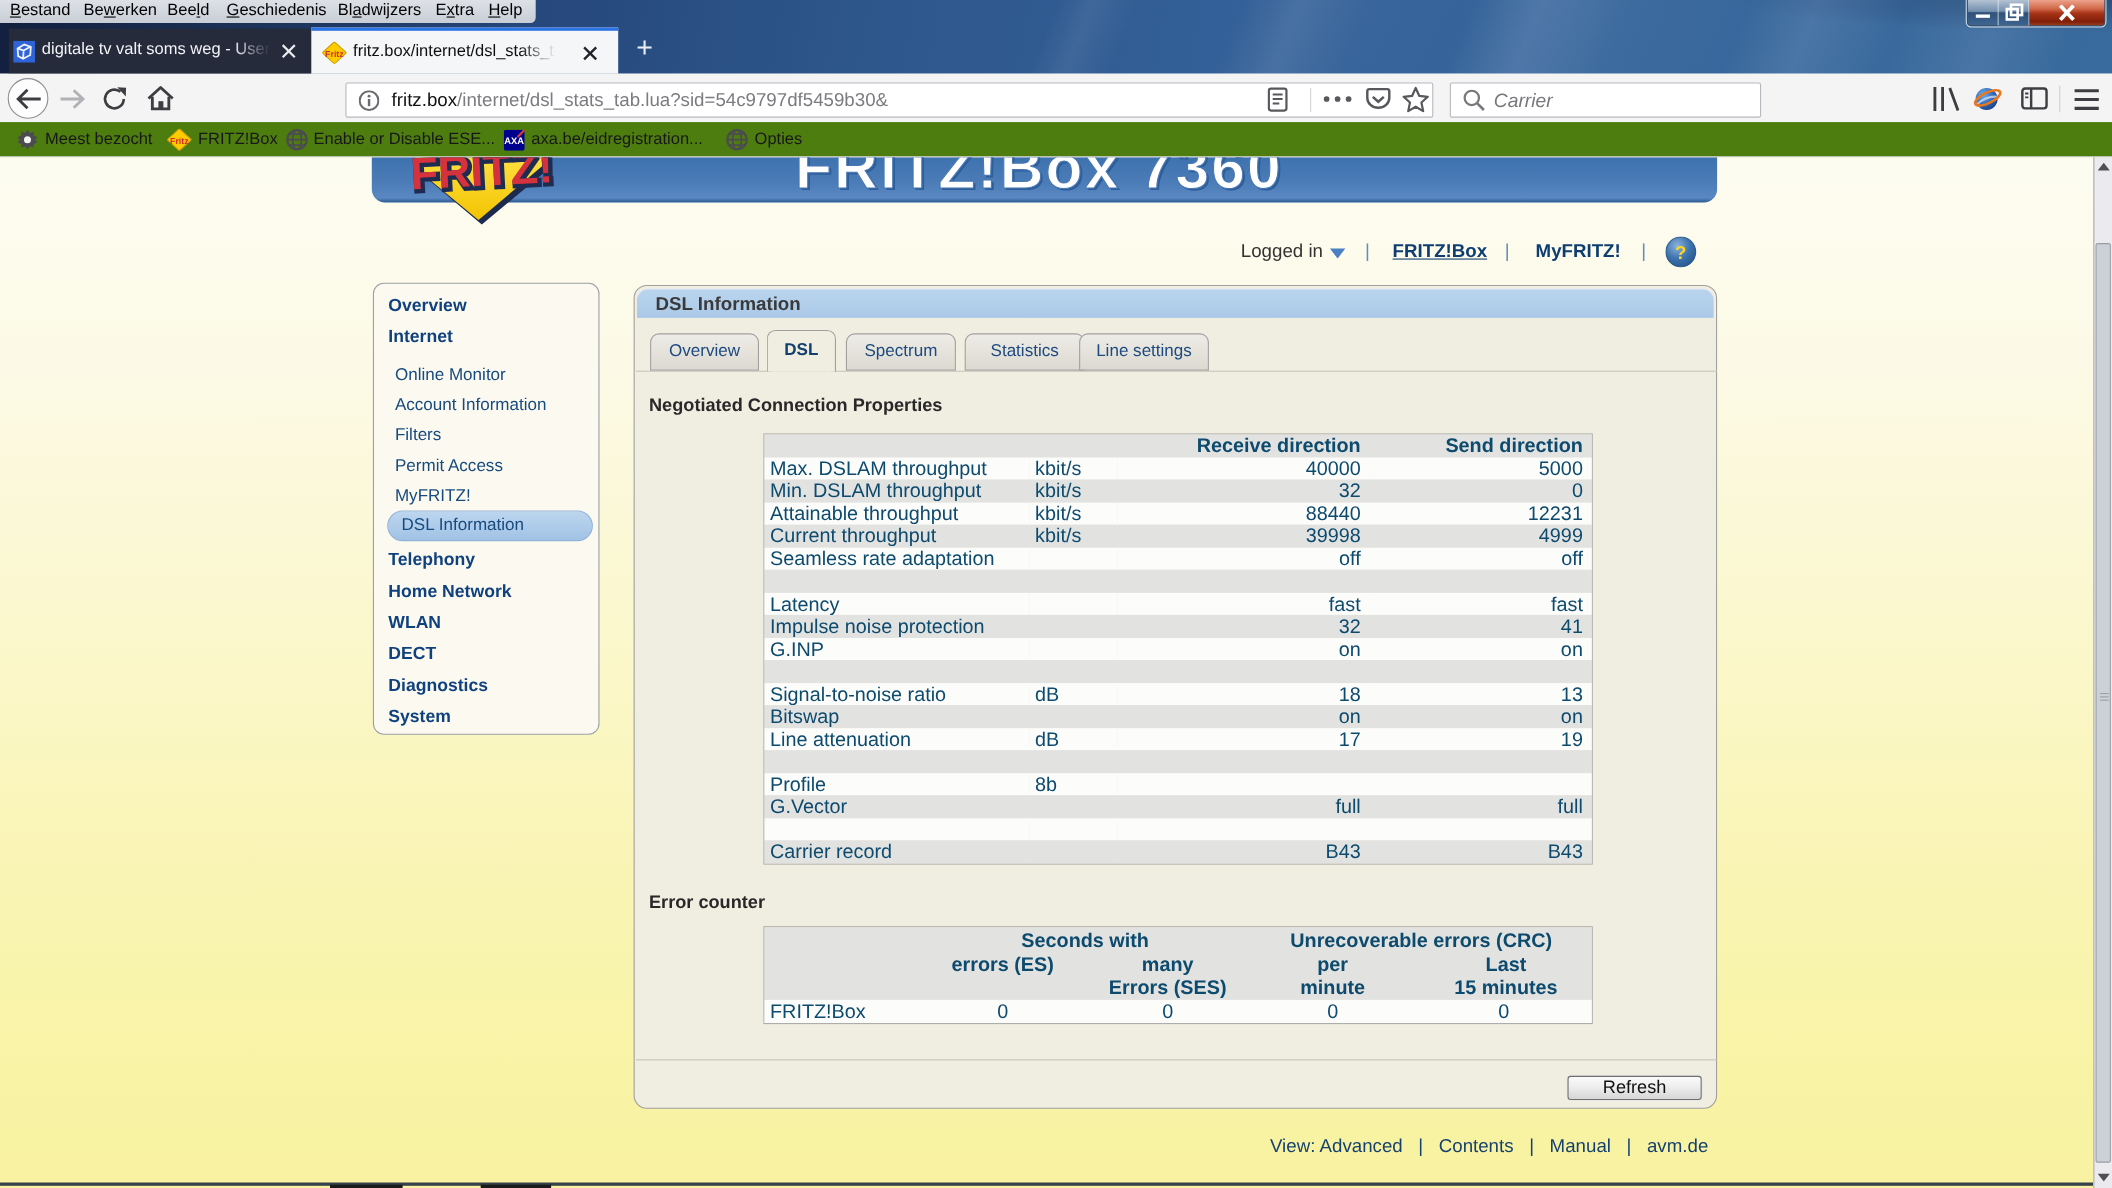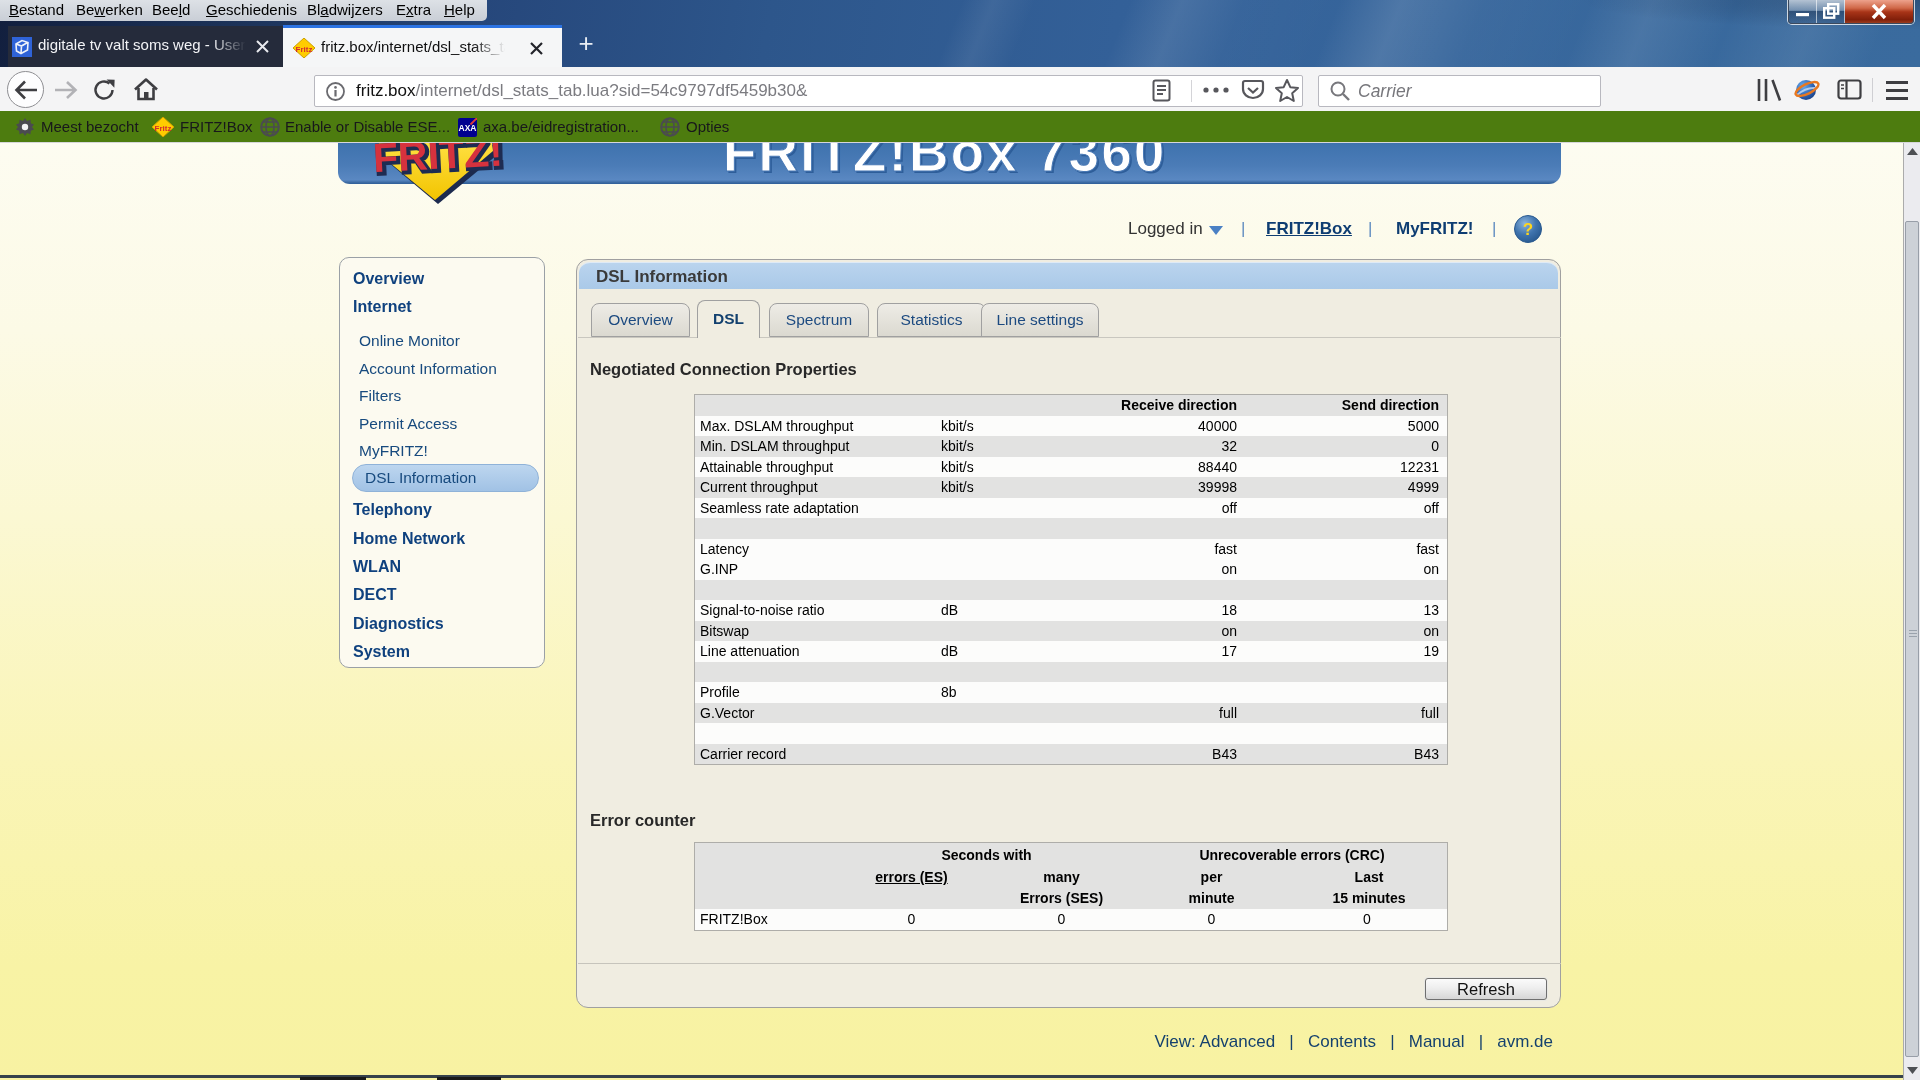--- a/index.html
+++ b/index.html
@@ -89,21 +89,21 @@
   .ftab { position:absolute; top:43px; height:34px; border:1px solid #a0a0a0; border-radius:8px 8px 0 0;
     background:linear-gradient(#eeece6,#dbd9d0); font-size:15.5px; color:#1c4a80; text-align:center; }
   .ftab span { display:block; margin-top:7px; }
   #ftabact { position:absolute; left:120px; top:40px; width:63px; height:38px; border:1px solid #a0a0a0; border-bottom:none;
     border-radius:8px 8px 0 0; background:#f0ede1; font-size:15.5px; font-weight:bold; color:#12406e; text-align:center; z-index:3; }
   #tabline { position:absolute; left:1px; top:77px; width:983px; height:1px; background:#c9c7bf; z-index:2; }
 
   .h2 { position:absolute; left:13px; font-size:16.5px; font-weight:bold; color:#282828; white-space:nowrap; }
 
   
-  table.t { position:absolute; border-collapse:separate; border-spacing:0; border:1px solid #aeada9; font-size:14px; color:#000000; }
+  table.t { position:absolute; border-collapse:separate; border-spacing:0; border:1px solid #aeada9; font-size:18px; color:#0c4a6e; }
   table.t td { border:0; padding:0 12px 0 5px; white-space:nowrap; overflow:hidden; }
   table.t td:last-child { padding-right:8px; }
   tr.g { background:#e2e2e1; }
   tr.w { background:#fcfcfb; }
   .r { text-align:right; }
   .c { text-align:center; }
   .b { font-weight:bold; }
 
   #sep { position:absolute; left:1px; top:703px; width:983px; height:1px; background:#c6c4bc; }
   #refresh { position:absolute; left:848px; top:718px; width:122px; height:22px; border:1px solid #6f6f6f; border-radius:3px;
@@ -406,20 +406,26 @@
             <td></td>
             <td></td>
             <td></td>
           </tr>
       <tr class="w">
             <td>Latency</td>
             <td></td>
             <td class="r">fast</td>
             <td class="r">fast</td>
           </tr>
+      <tr class="g">
+            <td>Impulse noise protection</td>
+            <td></td>
+            <td class="r">32</td>
+            <td class="r">41</td>
+          </tr>
       <tr class="w">
             <td>G.INP</td>
             <td></td>
             <td class="r">on</td>
             <td class="r">on</td>
           </tr>
       <tr class="g">
             <td></td>
             <td></td>
             <td></td>
@@ -480,21 +486,21 @@
 
     <table class="t" id="table2" style="left:117px;top:582px;width:754px;" cellspacing="0">
       <tbody>
           <tr class="g" style="height:24px">
             <td style="width:145px"></td>
             <td colspan="2" class="c b">Seconds with</td>
             <td colspan="2" class="c b">Unrecoverable errors (CRC)</td>
           </tr>
       <tr class="g" style="height:42px">
         <td></td>
-        <td class="c b" style="width:150px;line-height:21px;vertical-align:top;text-decoration:underline;">errors (ES)</td>
+        <td class="c b" style="width:150px;line-height:21px;vertical-align:top;">errors (ES)</td>
         <td class="c b" style="width:150px;line-height:21px;vertical-align:top;">many<br>Errors (SES)</td>
         <td class="c b" style="width:150px;line-height:21px;vertical-align:top;">per<br>minute</td>
         <td class="c b" style="line-height:21px;vertical-align:top;overflow:visible;position:relative;">
               <span style="position:absolute;left:4px;top:0;width:150px;text-align:center;">Last<br>15 minutes</span>
             </td>
       </tr>
       <tr class="w">
             <td>FRITZ!Box</td>
             <td class="c">0</td>
             <td class="c">0</td>

